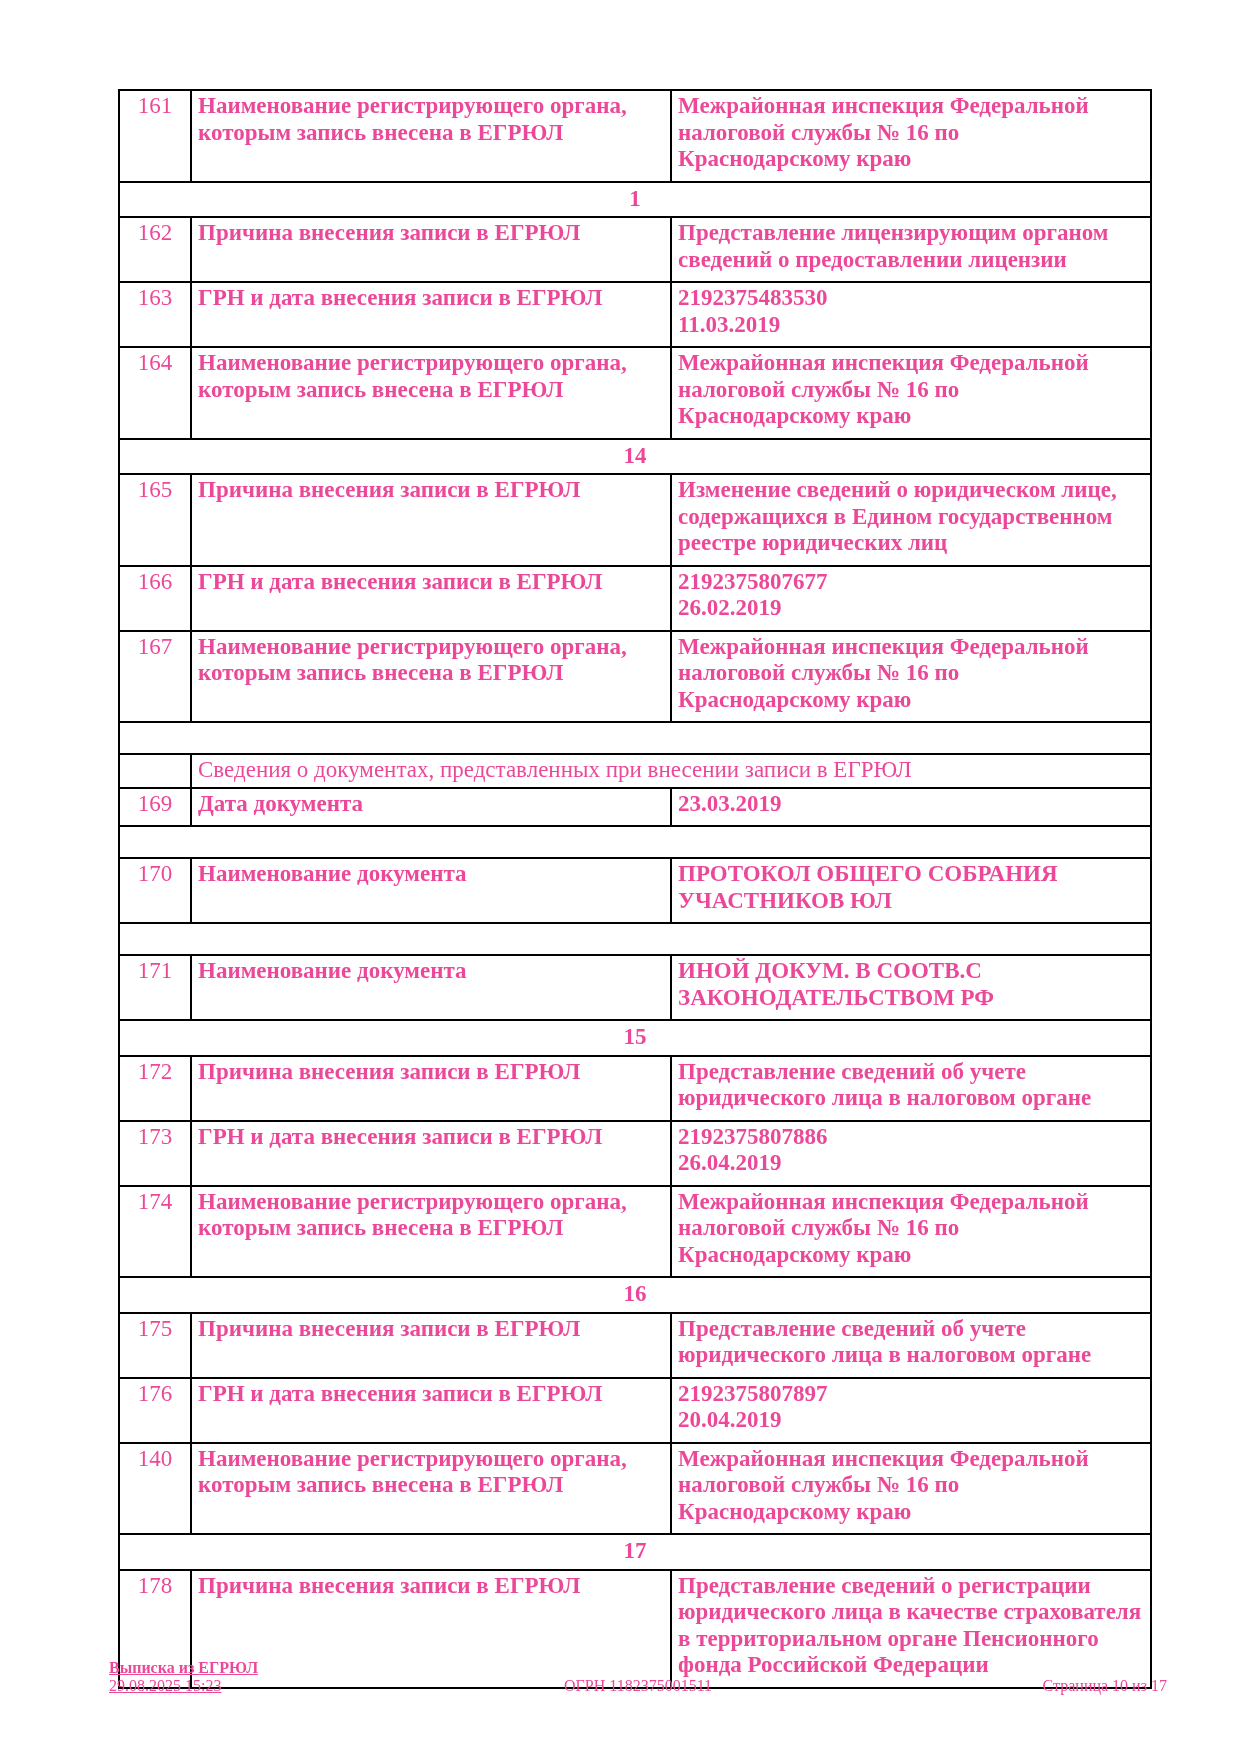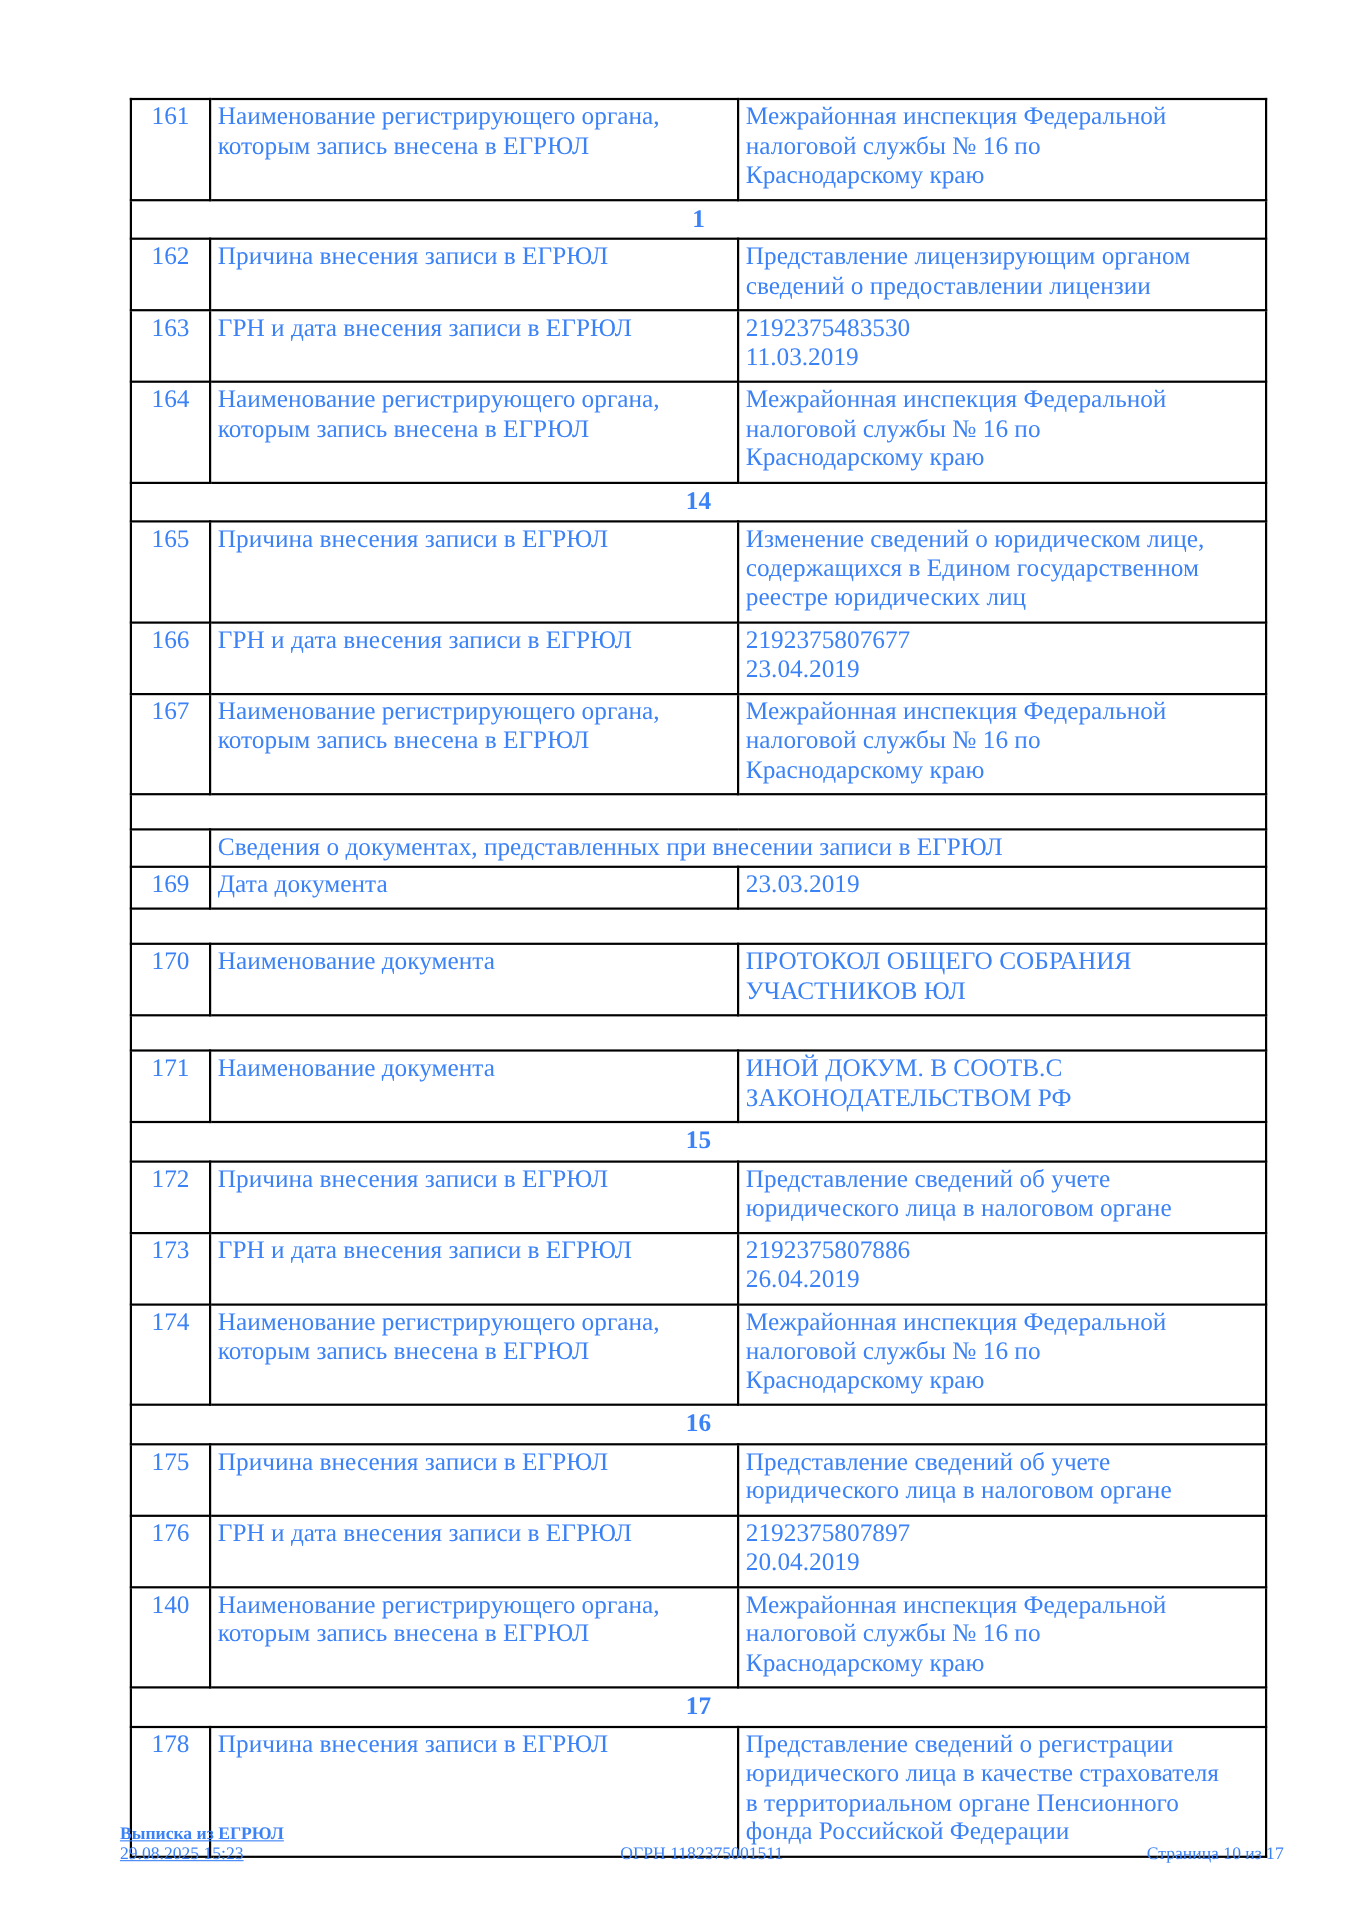--- a/index.html
+++ b/index.html
@@ -1,21 +1,21 @@
 <!DOCTYPE html>
 <html><head>
 <meta charset="utf-8">
 <style>
   html, body { margin: 0; padding: 0; background: #ffffff; }
   .page {
     position: relative;
     width: 1240px;
     height: 1755px;
     background: #ffffff;
-    color: #3b82f6;
+    color: #ec4899;
     font-family: "Liberation Serif", "DejaVu Serif", serif;
     overflow: hidden;
   }
   table.egrul {
     position: absolute;
     left: 118px;
     top: 89px;
     width: 1032px;
     border-collapse: collapse;
     table-layout: fixed;
@@ -27,20 +27,21 @@
     vertical-align: top;
     overflow: hidden;
   }
   td.c-num {
     text-align: center;
     padding: 2px 2px;
   }
   td.c-label, td.c-value {
     padding: 2px 8px 8px 6px;
     white-space: pre-line;
+    font-weight: bold;
   }
   td.c-sub {
     padding: 2px 8px 3px 6px;
     white-space: nowrap;
     border-radius: 11px;
   }
   td.c-section {
     text-align: center;
     font-weight: bold;
     padding: 3px 0 4px 0;
@@ -118,21 +119,21 @@
           <td class="c-num">165</td>
           <td class="c-label">Причина внесения записи в ЕГРЮЛ</td>
           <td class="c-value">Изменение сведений о юридическом лице,
 содержащихся в Едином государственном
 реестре юридических лиц</td>
         </tr>
         <tr>
           <td class="c-num">166</td>
           <td class="c-label">ГРН и дата внесения записи в ЕГРЮЛ</td>
           <td class="c-value">2192375807677
-23.04.2019</td>
+26.02.2019</td>
         </tr>
         <tr>
           <td class="c-num">167</td>
           <td class="c-label">Наименование регистрирующего органа,
 которым запись внесена в ЕГРЮЛ</td>
           <td class="c-value">Межрайонная инспекция Федеральной
 налоговой службы № 16 по
 Краснодарскому краю</td>
         </tr>
         <tr>

